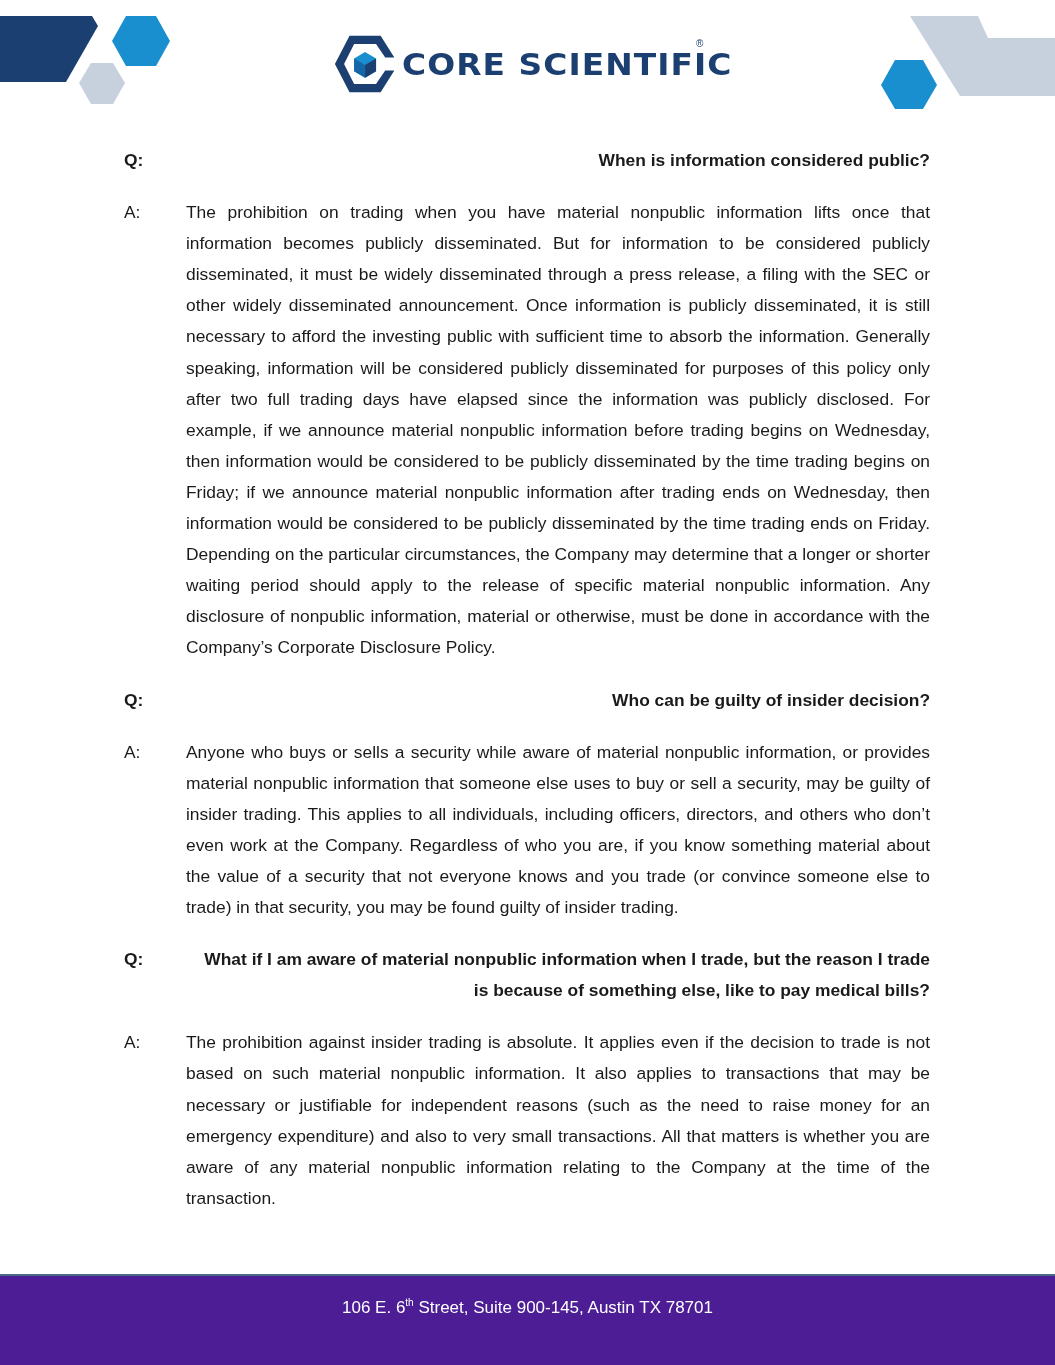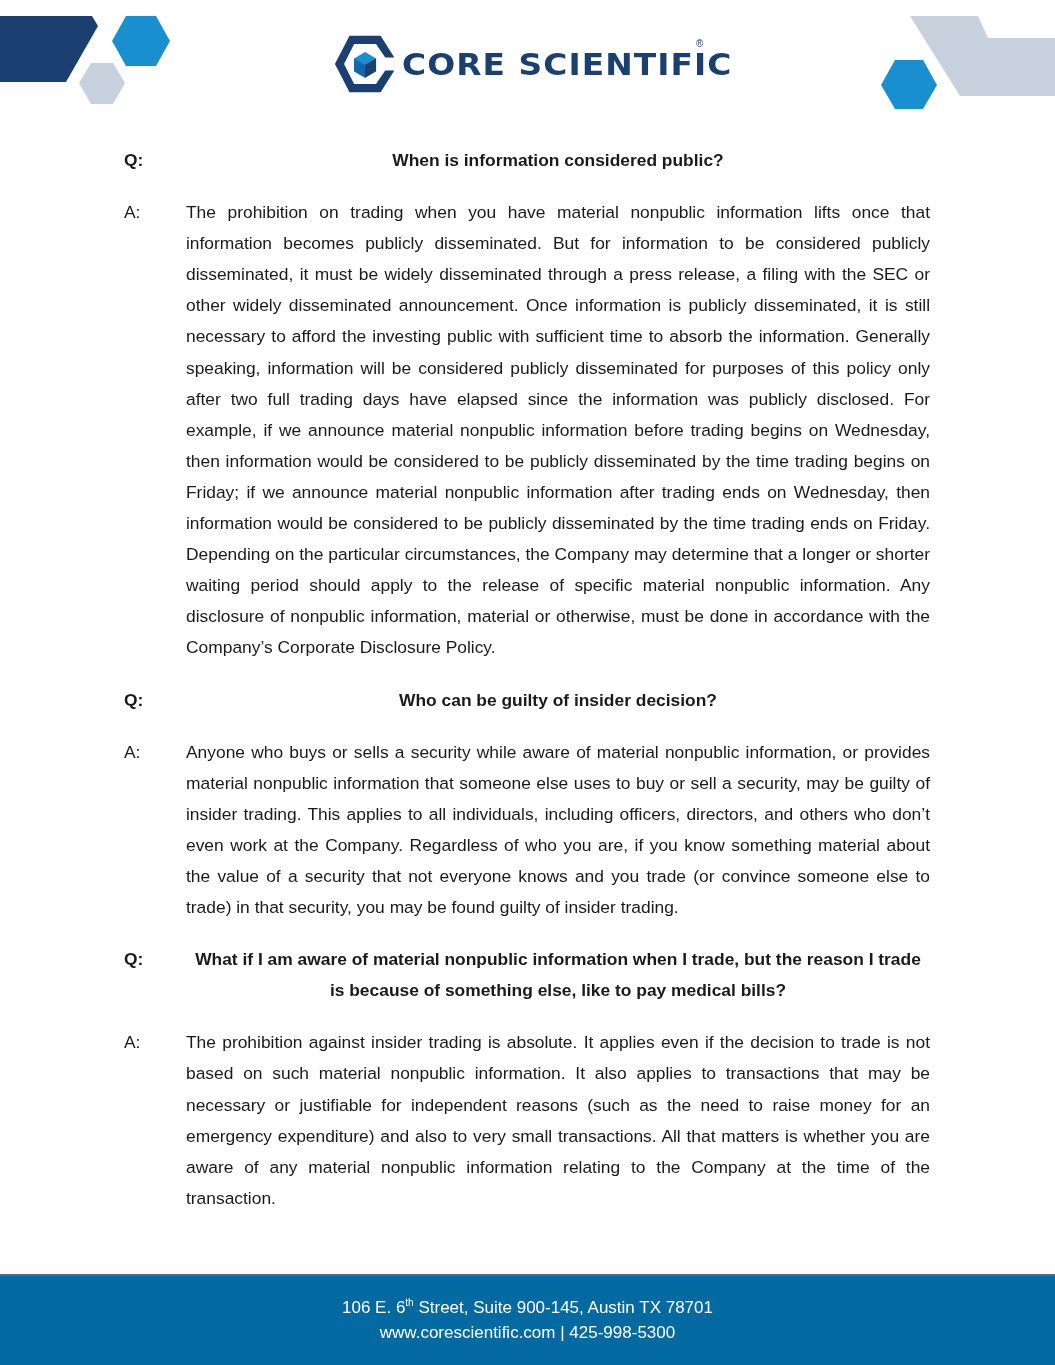--- a/index.html
+++ b/index.html
@@ -11,23 +11,23 @@
   .logo { position: absolute; left: 334px; top: 30px; width: 380px; height: 68px; display: flex; align-items: center; }
   .logo-icon { width: 68px; height: 66px; }
   .logo-text { margin-left: 6px; font-family: "DejaVu Sans", sans-serif; font-weight: bold; font-size: 31px; letter-spacing: 1px; color: #1b3f70; transform: scaleX(1.06); transform-origin: left center; white-space: nowrap; }
   .logo-reg { position: absolute; left: 362px; top: 8px; font-size: 10px; color: #1b3f70; }
 
   .content { position: absolute; left: 0; top: 145px; width: 1055px; }
   .qa { position: relative; margin-left: 124px; width: 806px; font-size: 17.4px; line-height: 31.1px; }
   .qa .lbl { position: absolute; left: 0; top: 0; }
   .qa .txt { margin-left: 62px; text-align: justify; }
   .q { font-weight: bold; }
-  .q .txt { text-align: center; }
+  .q .txt { text-align: right; }
 
-  .footer { position: absolute; left: 0; top: 1274px; width: 1055px; height: 91px; background: #0369a1; border-top: 2px solid #4a6a88; color: #ffffff; text-align: center; font-family: "Liberation Sans", sans-serif; font-size: 17px; line-height: 25px; padding-top: 19px; }
+  .footer { position: absolute; left: 0; top: 1274px; width: 1055px; height: 91px; background: #4c1d95; border-top: 2px solid #4a6a88; color: #ffffff; text-align: center; font-family: "Liberation Sans", sans-serif; font-size: 17px; line-height: 25px; padding-top: 19px; }
   .footer sup { font-size: 10px; vertical-align: super; line-height: 0; }
 </style>
 </head>
 <body>
 
 <div class="header">
   <svg class="deco" style="left:0;top:0" width="180" height="110" viewBox="0 0 180 110">
     <polygon points="0,16 92,16 98,26 66,82 0,82" fill="#1b3f70"></polygon>
     <polygon points="112,41 126,16 156,16 170,41 156,66 126,66" fill="#1a8fd0"></polygon>
     <polygon points="79,83 91,63 113,63 125,83 113,104 91,104" fill="#c7d1de"></polygon>
@@ -74,14 +74,13 @@
     <div class="txt">What if I am aware of material nonpublic information when I trade, but the reason I trade is because of something else, like to pay medical bills?</div>
   </div>
   <div class="qa">
     <span class="lbl">A:</span>
     <div class="txt">The prohibition against insider trading is absolute. It applies even if the decision to trade is not based on such material nonpublic information.  It also applies to transactions that may be necessary or justifiable for independent reasons (such as the need to raise money for an emergency expenditure) and also to very small transactions.  All that matters is whether you are aware of any material nonpublic information relating to the Company at the time of the transaction.</div>
   </div>
 </div>
 
 <div class="footer">
   <div><span>106 E. 6</span><sup>th</sup><span> Street, Suite 900-145, Austin TX 78701</span></div>
-  <div>www.corescientific.com | 425-998-5300</div>
 </div>
 
 </body></html>

